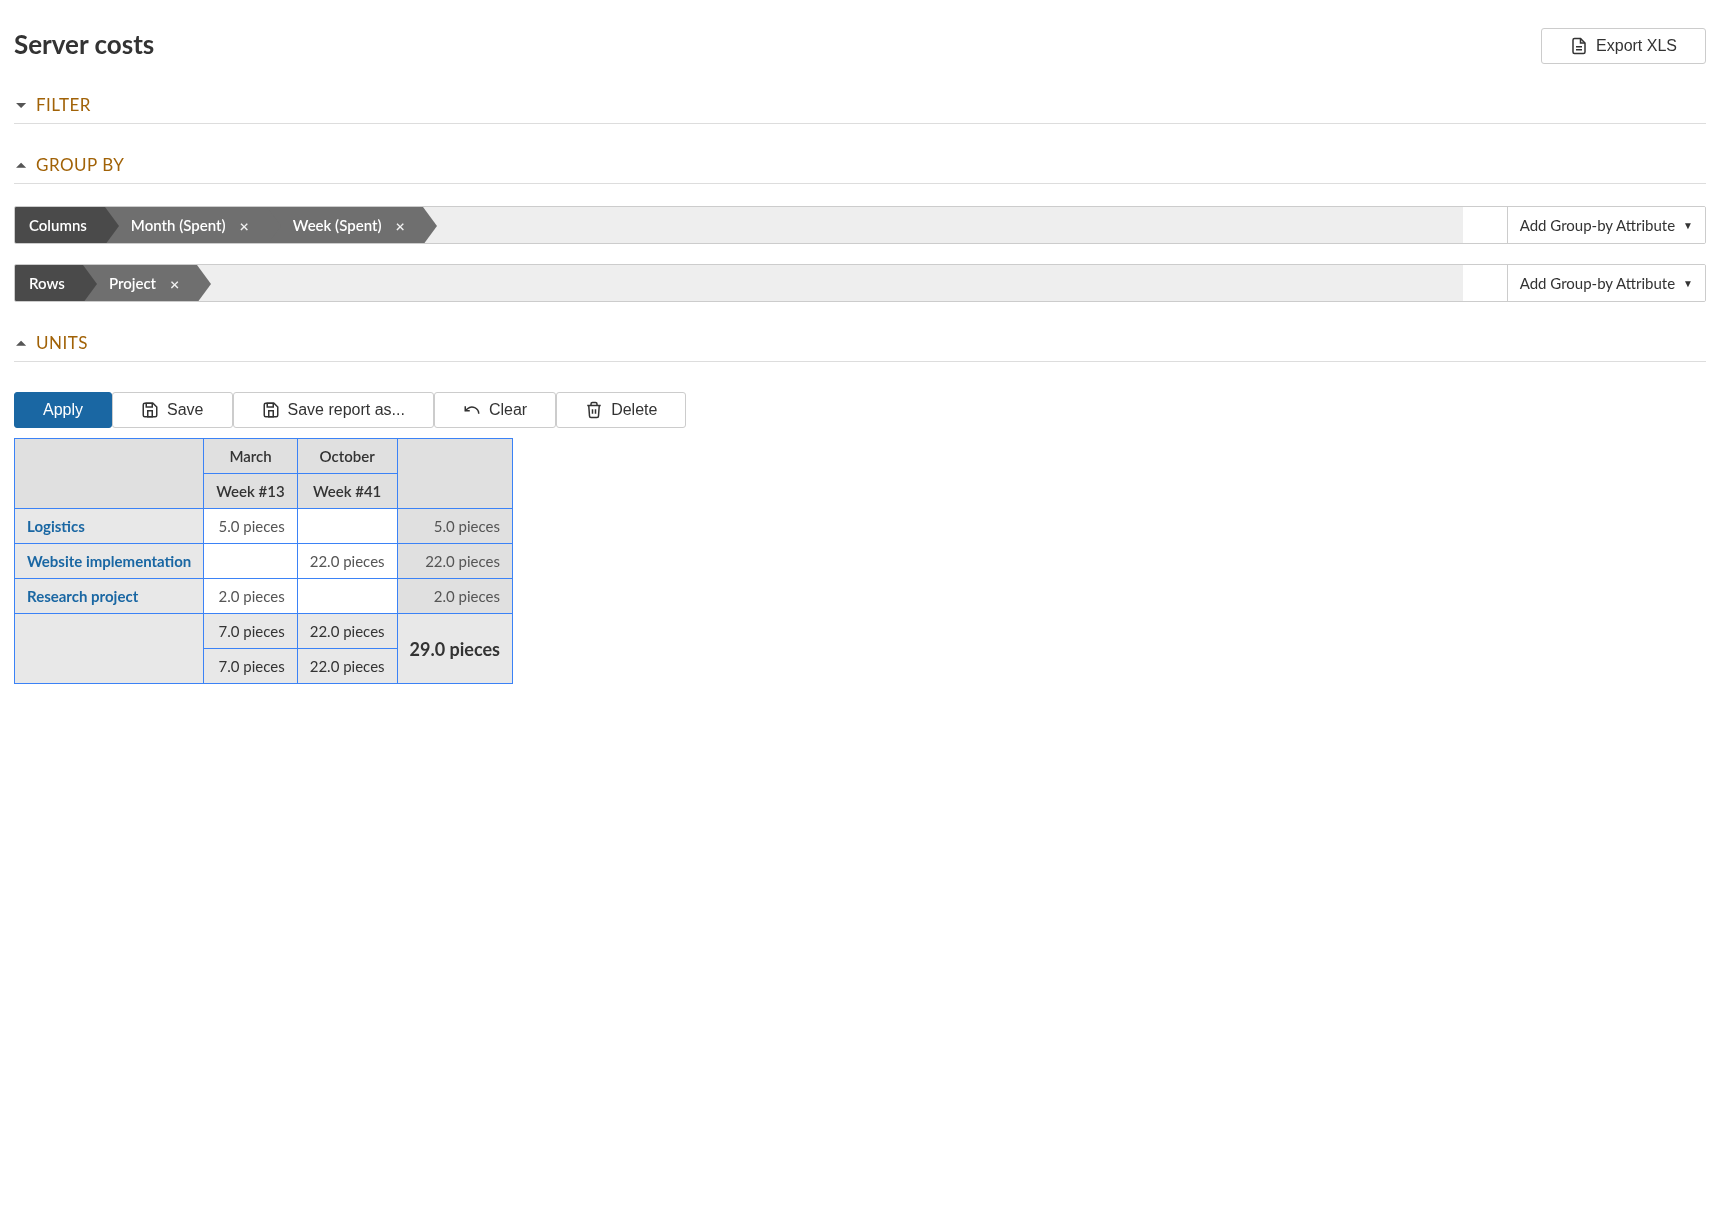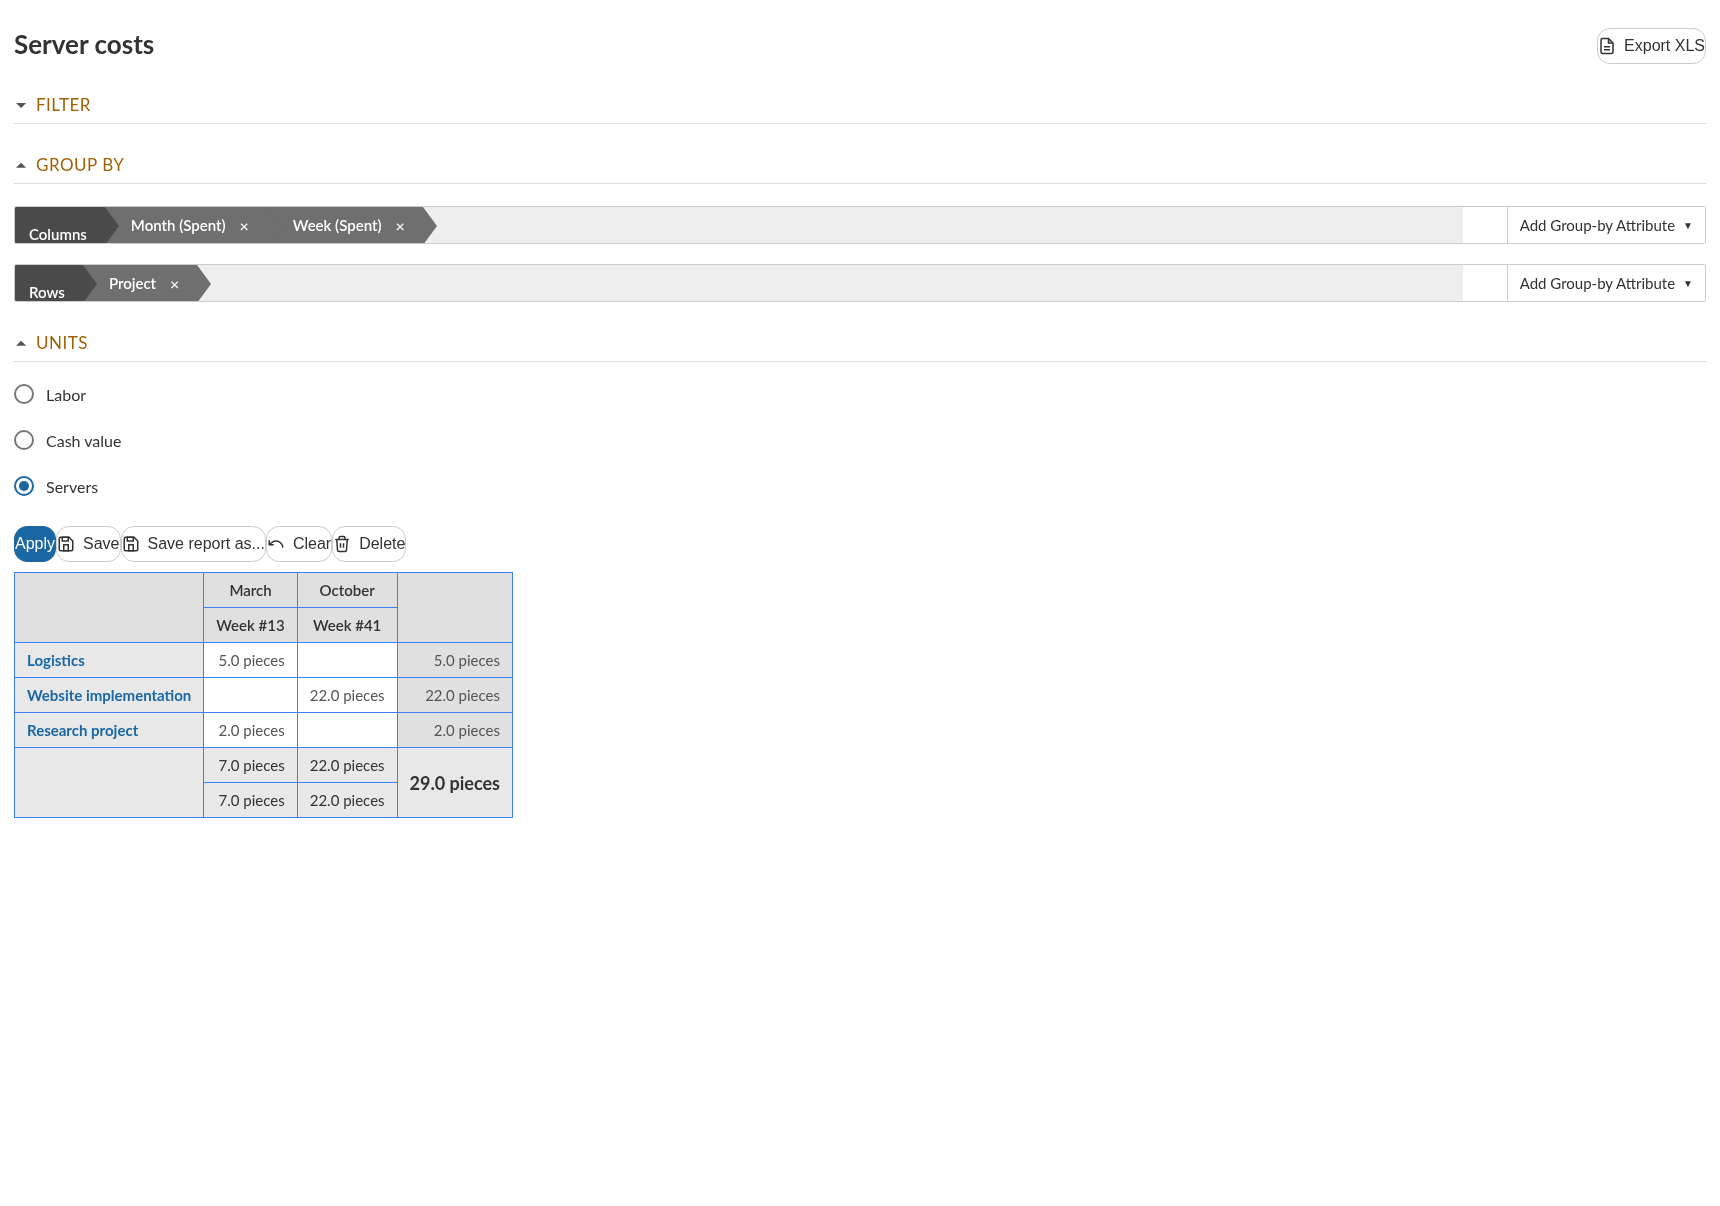--- a/index.html
+++ b/index.html
@@ -21,22 +21,22 @@
     font-size: 26px;
     font-weight: 700;
     color: #333;
   }
   .btn {
     display: inline-flex;
     align-items: center;
     gap: 8px;
     background: #fff;
     border: 1px solid #ccc;
-    border-radius: 13px;
-    padding: 8px 0;
+    border-radius: 3px;
+    padding: 8px 28px;
     font-size: 16px;
     color: #333;
     cursor: pointer;
   }
   .btn-primary {
     background: #1A67A3;
     border-color: #1A67A3;
     color: #fff;
   }
   .btn svg { width: 18px; height: 18px; flex-shrink: 0; }
@@ -77,21 +77,21 @@
   .crumb {
     position: relative;
     display: flex;
     align-items: center;
     padding: 0 18px 0 26px;
     color: #fff;
     font-size: 15px;
     font-weight: 600;
     white-space: nowrap;
   }
-  .crumb:first-child { padding-left: 14px; align-items: flex-end; }
+  .crumb:first-child { padding-left: 14px; }
   .crumb::after {
     content: "";
     position: absolute;
     right: -14px;
     top: 0;
     width: 0; height: 0;
     border-top: 19px solid transparent;
     border-bottom: 19px solid transparent;
     z-index: 1;
   }
@@ -255,34 +255,20 @@
       </div>
     </div>
   </div>
 </div>
 
 <div class="section">
   <div class="section-header">
     <span class="chev">⏶</span>
     <span class="label">UNITS</span>
   </div>
-  <div class="section-body" id="units-body">
-      <div class="radio-row">
-        <span class="radio"></span>
-        <span>Labor</span>
-      </div>
-      <div class="radio-row">
-        <span class="radio"></span>
-        <span>Cash value</span>
-      </div>
-      <div class="radio-row">
-        <span class="radio checked"></span>
-        <span>Servers</span>
-      </div>
-    </div>
 </div>
 
 <div class="action-bar">
   <button class="btn btn-primary">
     <span>Apply</span>
   </button>
   <button class="btn">
     <svg viewBox="0 0 24 24" fill="none" stroke="#333" stroke-width="2">
         <path d="M19 21H5a2 2 0 0 1-2-2V5a2 2 0 0 1 2-2h11l5 5v11a2 2 0 0 1-2 2z"></path>
         <rect x="7" y="3" width="8" height="5"></rect>

